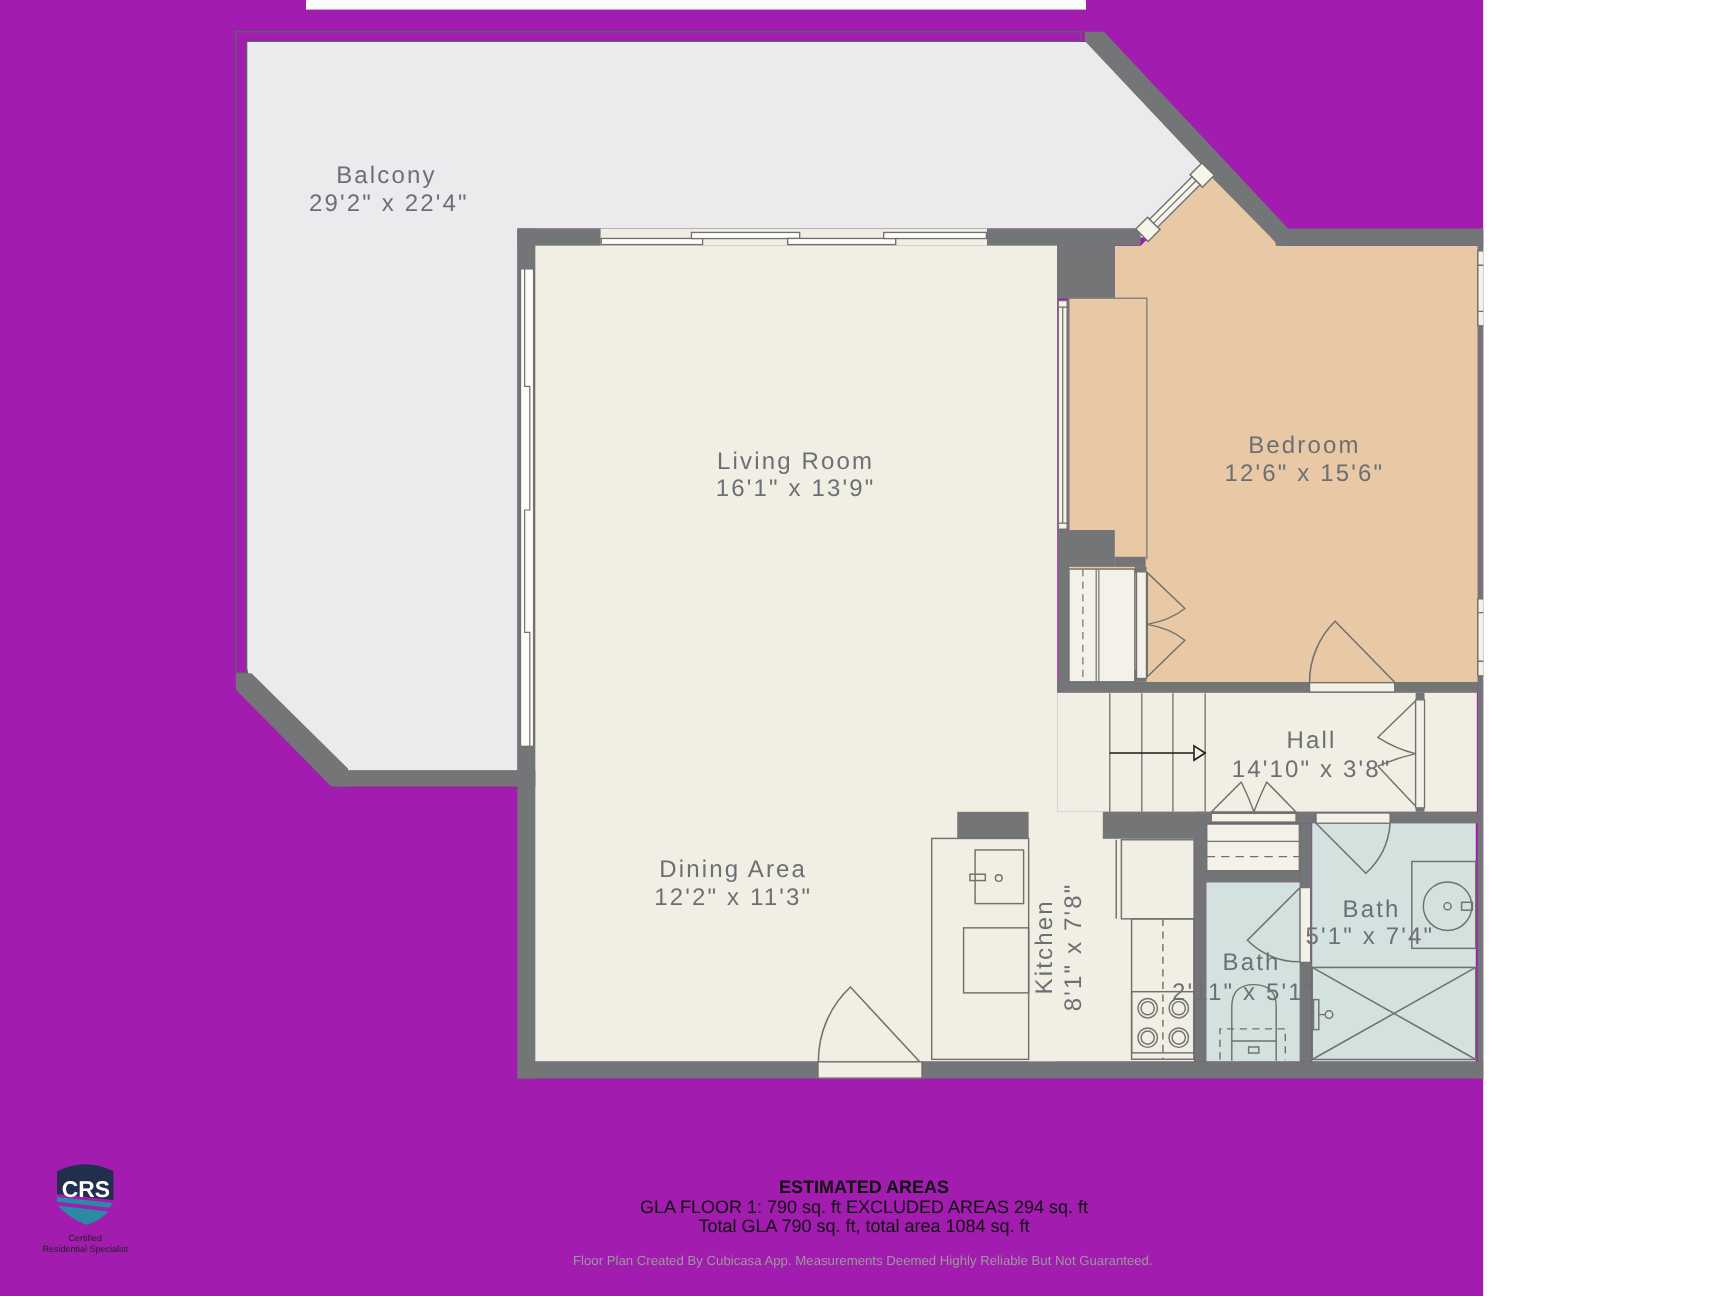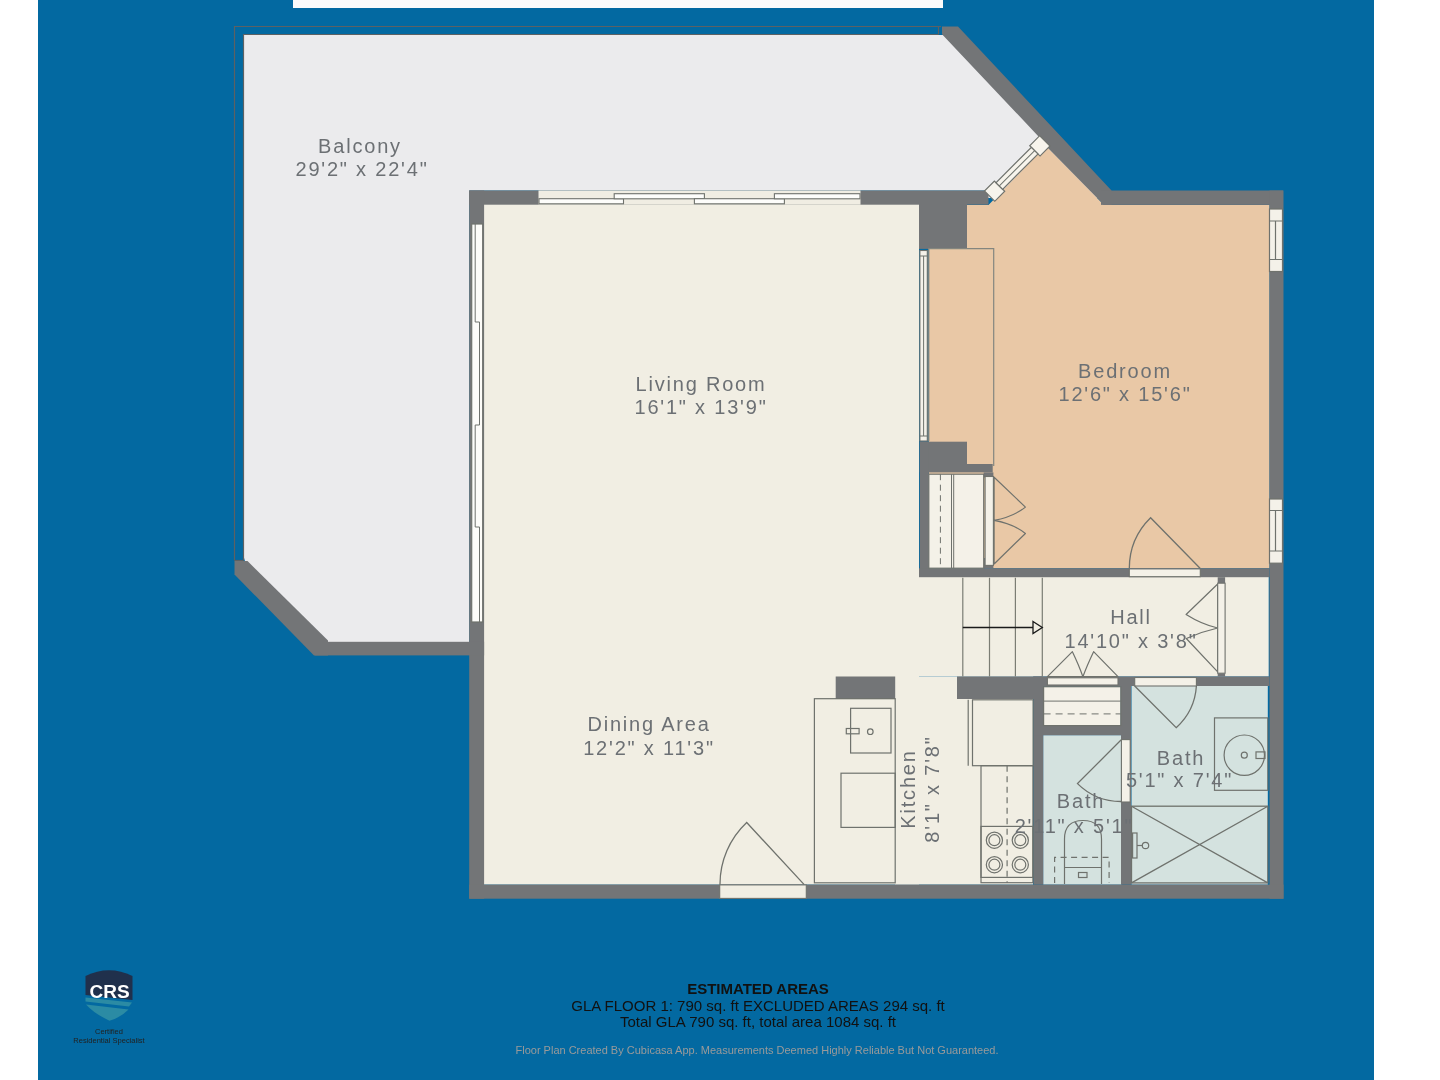--- a/index.html
+++ b/index.html
@@ -1,17 +1,17 @@
 <!DOCTYPE html>
 <html><head>
 <meta charset="utf-8">
 <style>
   html,body{margin:0;padding:0;background:#ffffff;}
-  #page{position:relative;width:1336px;height:1080px;background:#0369a1;overflow:hidden;
-        font-family:"Liberation Sans", sans-serif;margin-left:38px;}
+  #page{position:relative;width:1236px;height:1080px;background:#a21caf;overflow:hidden;
+        font-family:"Liberation Sans", sans-serif;}
   svg{display:block;}
   text{font-family:"Liberation Sans", sans-serif;}
 </style>
 </head>
 <body>
 <div id="page">
 <svg width="1440" height="1080" viewBox="0 0 1440 1080">
 
   <rect x="255" y="0" width="650" height="8" fill="#fbfbfb"></rect>
 

